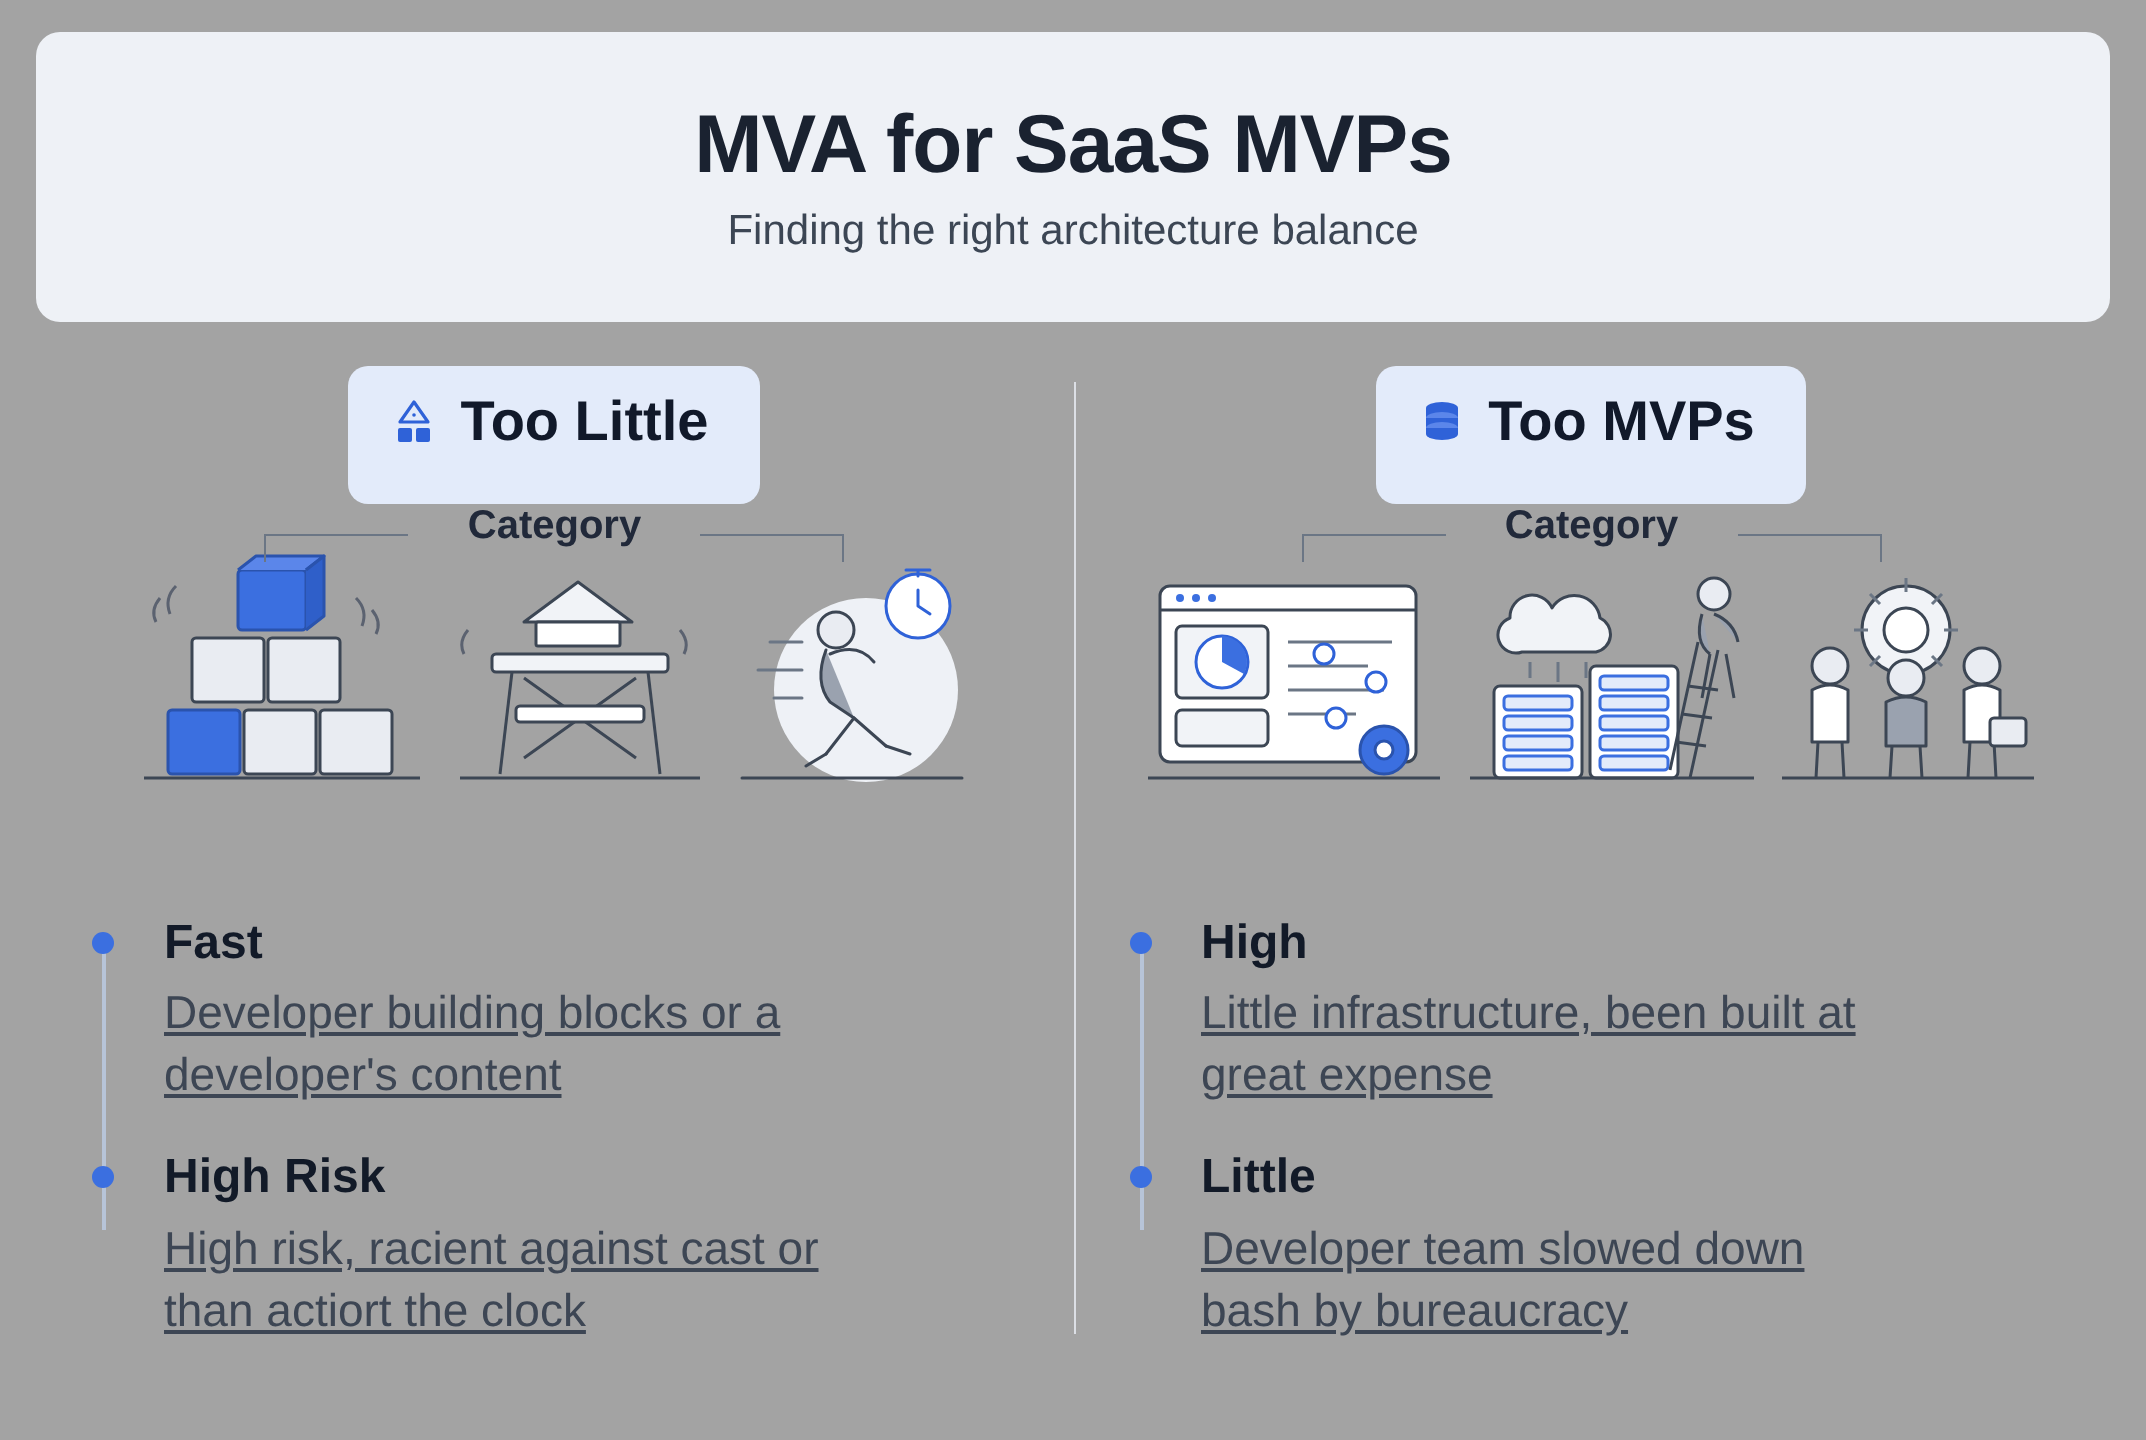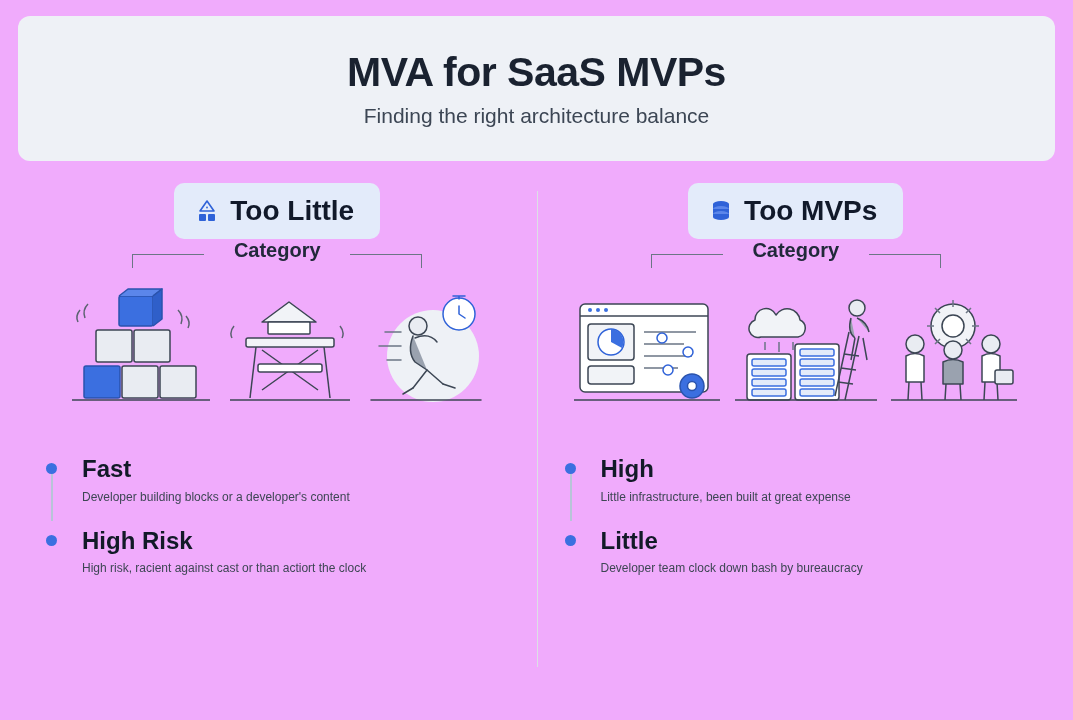--- a/index.html
+++ b/index.html
@@ -12,21 +12,21 @@
     height: 720px;
     font-family: "Liberation Sans", sans-serif;
     color: #1f2937;
     overflow: hidden;
     position: relative;
   }
   .page {
     position: relative;
     width: 1073px;
     height: 720px;
-    background: #f0abfc;
+    background: #a3a3a3;
     box-sizing: border-box;
     padding: 16px 18px;
   }
   
   .header {
     background: #eef1f6;
     border-radius: 12px;
     height: 145px;
     display: flex;
     flex-direction: column;
@@ -71,21 +71,21 @@
     flex-direction: column;
     align-items: center;
   }
   
   .pill {
     display: inline-flex;
     align-items: center;
     gap: 10px;
     background: #e3ebfa;
     border-radius: 10px;
-    padding: 12px 26px 12px 20px;
+    padding: 12px 26px 25px 20px;
   }
   .pill .pill-label {
     font-size: 28px;
     font-weight: bold;
     color: #11192a;
   }
   .pill-icon {
     display: inline-flex;
     align-items: center;
     justify-content: center;
@@ -134,21 +134,21 @@
     gap: 6px;
     margin-top: 14px;
     height: 140px;
     width: 100%;
   }
   .illus {
     flex: 0 0 auto;
   }
   
   .points {
-    margin-top: 30px;
+    margin-top: 43px;
     width: 100%;
     position: relative;
     padding-left: 40px;
     box-sizing: border-box;
   }
   .points .vline {
     position: absolute;
     left: 9px;
     top: 14px;
     bottom: 78px;
@@ -169,25 +169,26 @@
     background: #3b6fe0;
   }
   .point .p-title {
     font-size: 24px;
     font-weight: bold;
     color: #121a28;
     margin: 0 0 6px 0;
     line-height: 1.15;
   }
   .point .p-desc {
-    font-size: 12px;
+    font-size: 23px;
     color: #3d4654;
     margin: 0;
     line-height: 1.35;
     max-width: 340px;
+    text-decoration: underline;
   }
 </style>
 </head>
 <body>
 
 <div class="page">
 
   <div class="header">
     <h1>MVA for SaaS MVPs</h1>
     <p class="subtitle">Finding the right architecture balance</p>
@@ -398,19 +399,19 @@
 
         <div class="point">
           <span class="dot"></span>
           <p class="p-title">High</p>
           <p class="p-desc">Little infrastructure, been built at great expense</p>
         </div>
 
         <div class="point">
           <span class="dot"></span>
           <p class="p-title">Little</p>
-          <p class="p-desc">Developer team clock down bash by bureaucracy</p>
+          <p class="p-desc">Developer team slowed down bash by bureaucracy</p>
         </div>
       </div>
     </div>
 
   </div>
 </div>
 
 </body></html>

